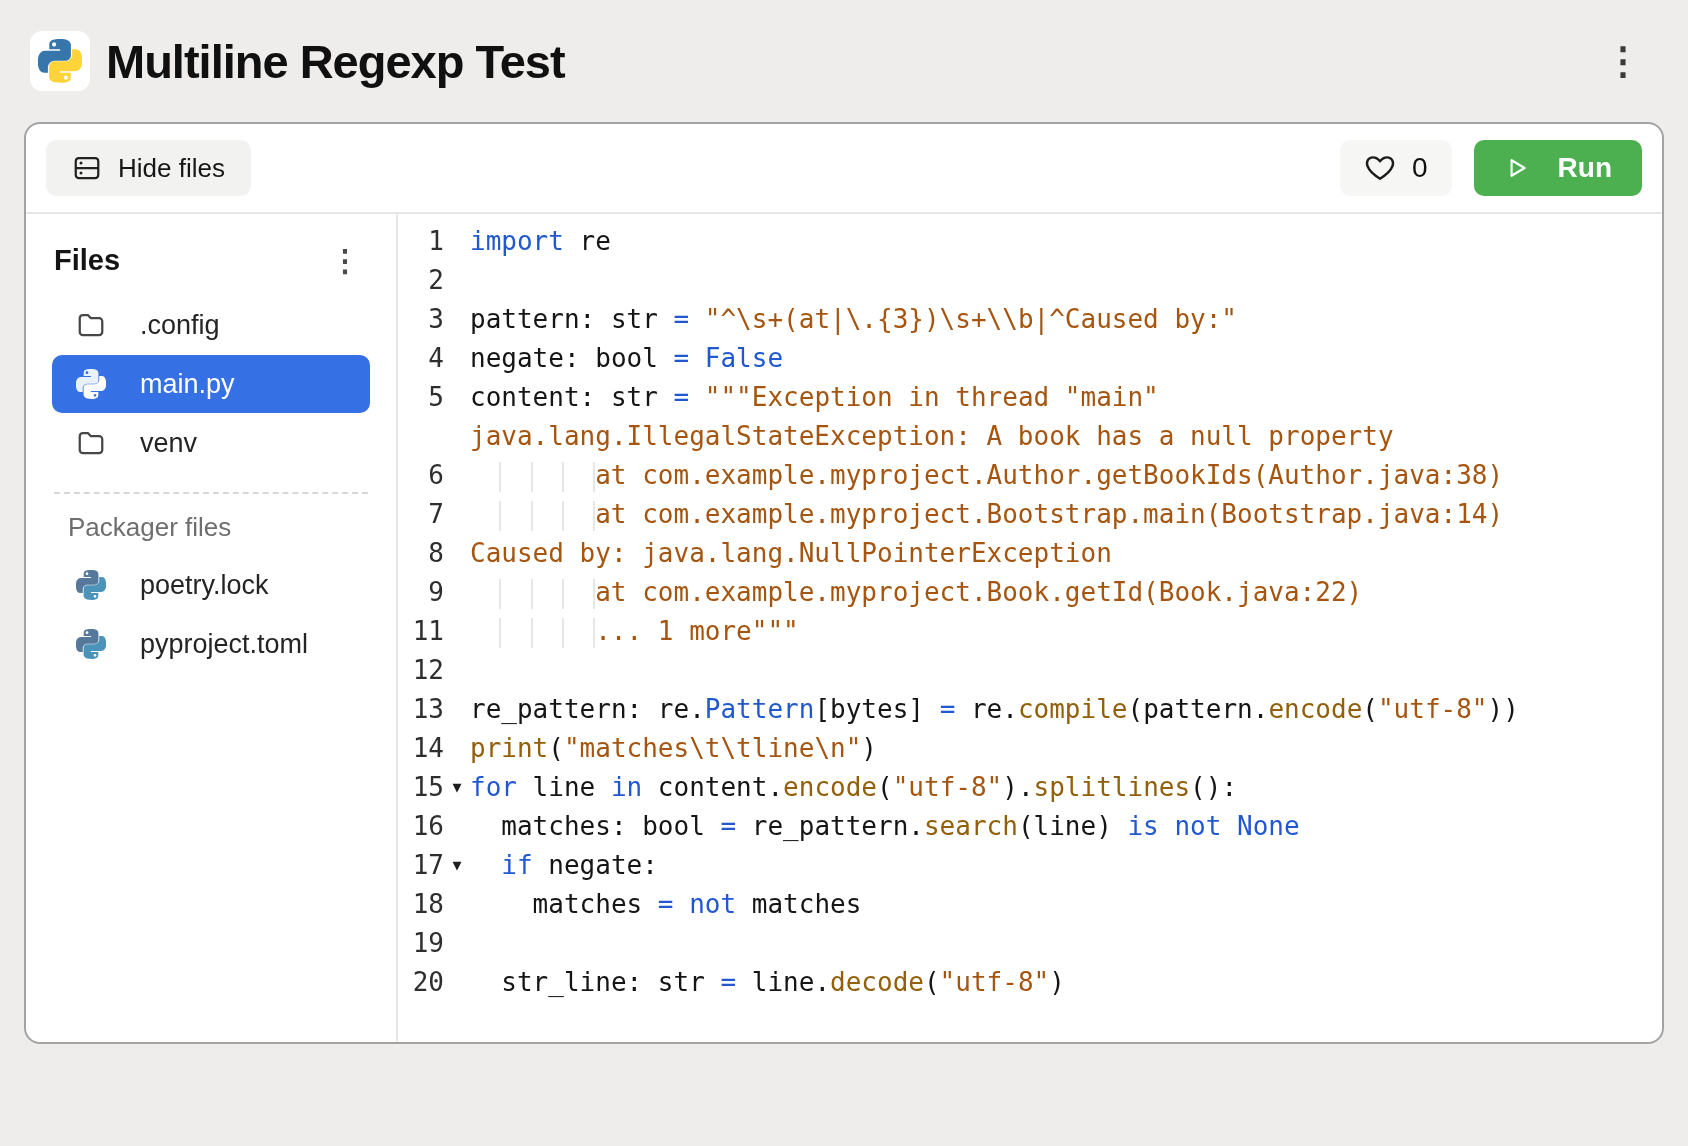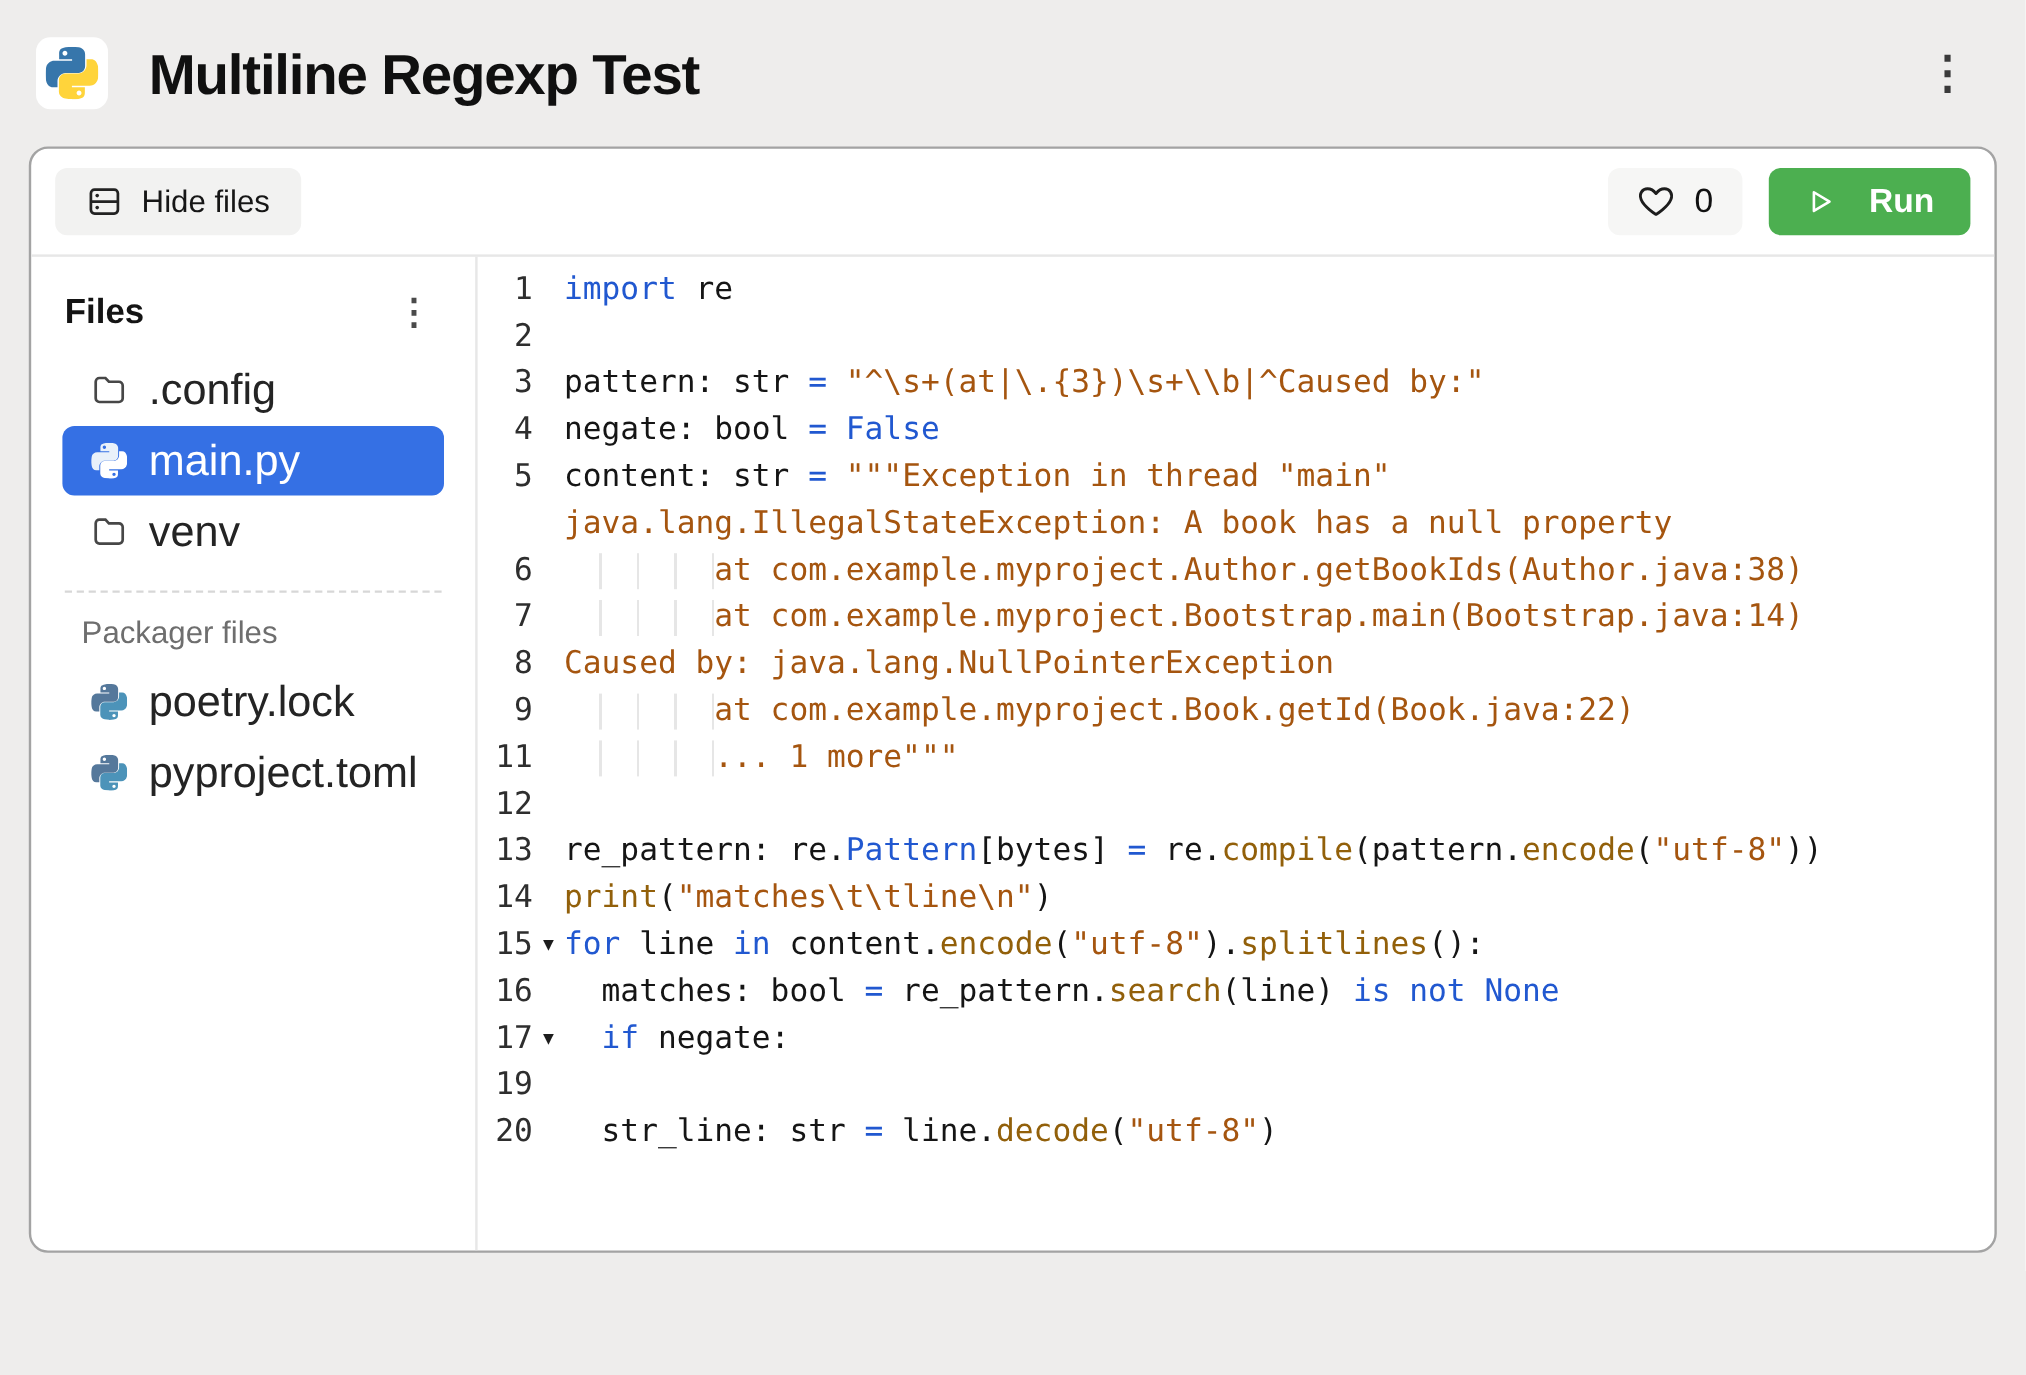--- a/index.html
+++ b/index.html
@@ -3,41 +3,41 @@
 <meta charset="utf-8">
 <style>
   *{box-sizing:border-box}
   html,body{margin:0;padding:0}
   body{width:1688px;height:1146px;background:#eeedec;font-family:"Liberation Sans",sans-serif;position:relative;overflow:hidden}
 
   
   .header{display:flex;align-items:center;height:122px;padding:0 30px}
   .app-tile{width:60px;height:60px;background:#ffffff;border-radius:12px;display:flex;align-items:center;justify-content:center}
   .app-tile svg{width:44px;height:44px}
-  .app-title{font-size:47px;font-weight:700;color:#101010;margin:0 0 0 34px;letter-spacing:-1px}
+  .app-title{font-size:47px;font-weight:700;color:#101010;margin:0 0 0 16px;letter-spacing:-1px}
   .header-kebab{margin-left:auto;font-size:38px;color:#3a3a3a;font-weight:700;padding:0 16px;cursor:pointer;line-height:1;user-select:none}
 
   
   .panel{position:absolute;left:24px;top:122px;width:1640px;height:922px;background:#fff;border:2px solid #a3a3a3;border-radius:16px;display:flex;flex-direction:column;overflow:hidden}
   .toolbar{height:90px;flex:none;display:flex;align-items:center;padding:0 20px;border-bottom:2px solid #e7e7e7}
   .btn-hide{display:flex;align-items:center;gap:16px;background:#f2f2f1;border:none;border-radius:10px;padding:0 26px;height:56px;font-size:26px;font-family:inherit;color:#161616;cursor:pointer}
   .btn-hide svg{width:30px;height:30px}
   .likes{margin-left:auto;display:flex;align-items:center;gap:16px;background:#f6f6f5;border-radius:10px;height:56px;padding:0 24px;font-size:28px;color:#111;cursor:pointer}
   .likes svg{width:32px;height:32px}
   .btn-run{display:flex;align-items:center;gap:28px;margin-left:22px;background:var(--green,#4caf50);border:none;border-radius:10px;height:56px;padding:0 30px;font-size:28px;font-weight:700;color:#fff;font-family:inherit;cursor:pointer}
   .btn-run svg{width:26px;height:26px}
 
   .main{flex:1;display:flex;min-height:0}
 
   
   .sidebar{width:372px;flex:none;border-right:2px solid #e7e7e7;padding:24px 26px;overflow:hidden}
   .files-header{display:flex;align-items:center;justify-content:space-between;padding:6px 2px 18px 2px}
   .files-title{font-size:29px;font-weight:700;color:#141414}
   .sb-kebab{font-size:30px;color:#4a4a4a;font-weight:700;cursor:pointer;padding:0 8px;line-height:1;user-select:none}
-  .file-row{display:flex;align-items:center;gap:18px;height:58px;padding:0 24px;border-radius:10px;font-size:36px;color:#242424;cursor:pointer;margin:1px 0}
+  .file-row{display:flex;align-items:center;gap:34px;height:58px;padding:0 24px;border-radius:10px;font-size:27px;color:#242424;cursor:pointer;margin:1px 0}
   .file-row.selected{background:var(--accent,#3570e4);color:#fff}
   .file-ico{width:30px;height:30px;flex:none}
   .py-sidebar{--py-top:#55789b;--py-bottom:#4c93b9}
   .file-row.selected .py-sidebar{--py-top:#e9f1fa;--py-bottom:#ffffff}
   .dashed{border-top:2px dashed #d7d7d7;margin:20px 2px 16px 2px}
   .pack-title{font-size:26px;color:#6e6e6e;padding:2px 0 12px 16px}
 
   
   .editor{flex:1;min-width:0;padding-top:8px;font-family:"DejaVu Sans Mono",monospace;font-size:26px;line-height:39px;color:#151515;overflow:hidden;cursor:text}
   .code-row{display:flex;height:39px}
@@ -237,20 +237,25 @@
           <span class="gutter">16</span>
           <span class="fold"></span>
           <span class="code"><span>  matches: bool </span><span class="tok-o">=</span><span> re_pattern.</span><span class="tok-f">search</span><span>(line) </span><span class="tok-k">is</span><span> </span><span class="tok-k">not</span><span> </span><span class="tok-k">None</span></span>
         </div>
         <div class="code-row">
           <span class="gutter">17</span>
           <span class="fold">▼</span>
           <span class="code"><span>  </span><span class="tok-k">if</span><span> negate:</span></span>
         </div>
         <div class="code-row">
+          <span class="gutter">18</span>
+          <span class="fold"></span>
+          <span class="code"><span>    matches </span><span class="tok-o">=</span><span> </span><span class="tok-k">not</span><span> matches</span></span>
+        </div>
+        <div class="code-row">
           <span class="gutter">19</span>
           <span class="fold"></span>
           <span class="code"></span>
         </div>
         <div class="code-row">
           <span class="gutter">20</span>
           <span class="fold"></span>
           <span class="code"><span>  str_line: str </span><span class="tok-o">=</span><span> line.</span><span class="tok-f">decode</span><span>(</span><span class="tok-s">"utf-8"</span><span>)</span></span>
         </div>
       </section>

